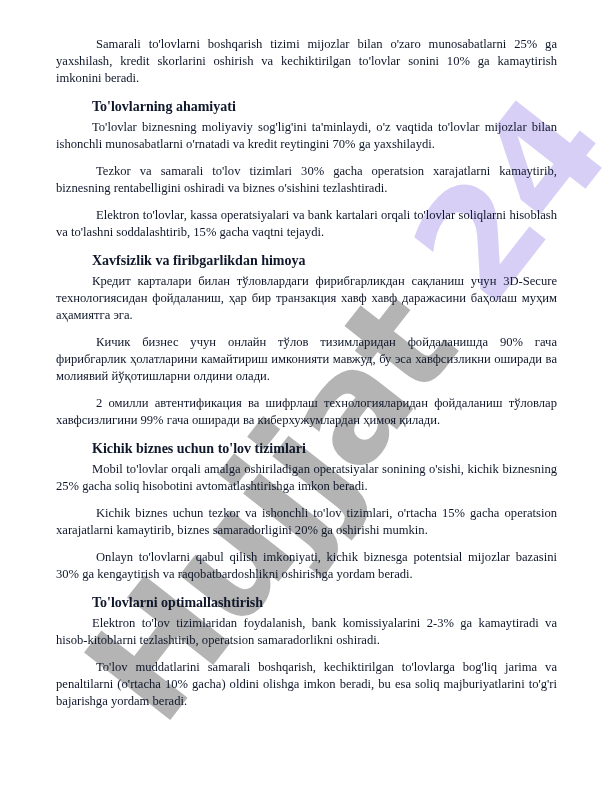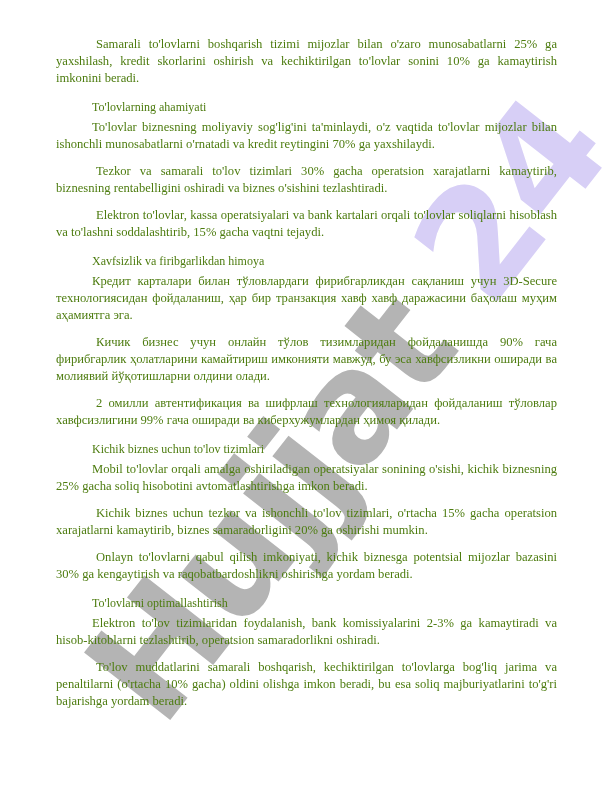--- a/index.html
+++ b/index.html
@@ -1,23 +1,23 @@
 <!DOCTYPE html>
 <html><head>
 <meta charset="utf-8">
 <style>
   html, body { margin:0; padding:0; background:#ffffff; }
   body { width:612px; height:792px; position:relative; overflow:hidden; }
   .page {
     position:absolute; left:56px; top:36px; width:501px;
     font-family:"Liberation Serif", serif; font-size:12.6px; line-height:17px;
-    color:#4d7c0f; z-index:2;
+    color:#0f172a; z-index:2;
   }
   .p { margin:0 0 10px 0; text-align:justify; text-indent:40px; }
-  .h { margin:12px 0 0 0; padding-left:36px; font-weight:normal; font-size:12px; line-height:16px; }
+  .h { margin:12px 0 0 0; padding-left:36px; font-weight:bold; font-size:14px; line-height:16px; }
   .p.after-h { margin-top:4px; text-indent:36px; }
   .watermark {
     position:absolute; left:0; top:0; width:612px; height:792px; z-index:1; pointer-events:none;
   }
   .wm-text {
     position:absolute; left:-20px; top:335px; white-space:nowrap;
     transform:rotate(-52deg); transform-origin:center center;
     font-family:"DejaVu Sans", sans-serif; font-weight:bold; font-size:150px; line-height:150px;
     letter-spacing:-4px;
   }

